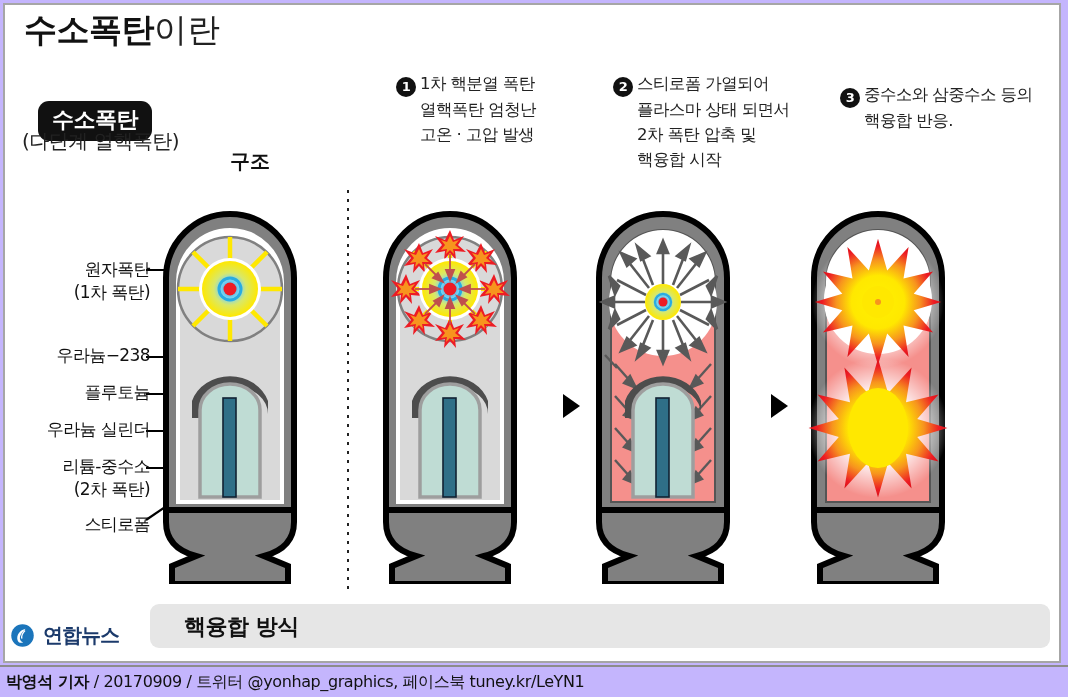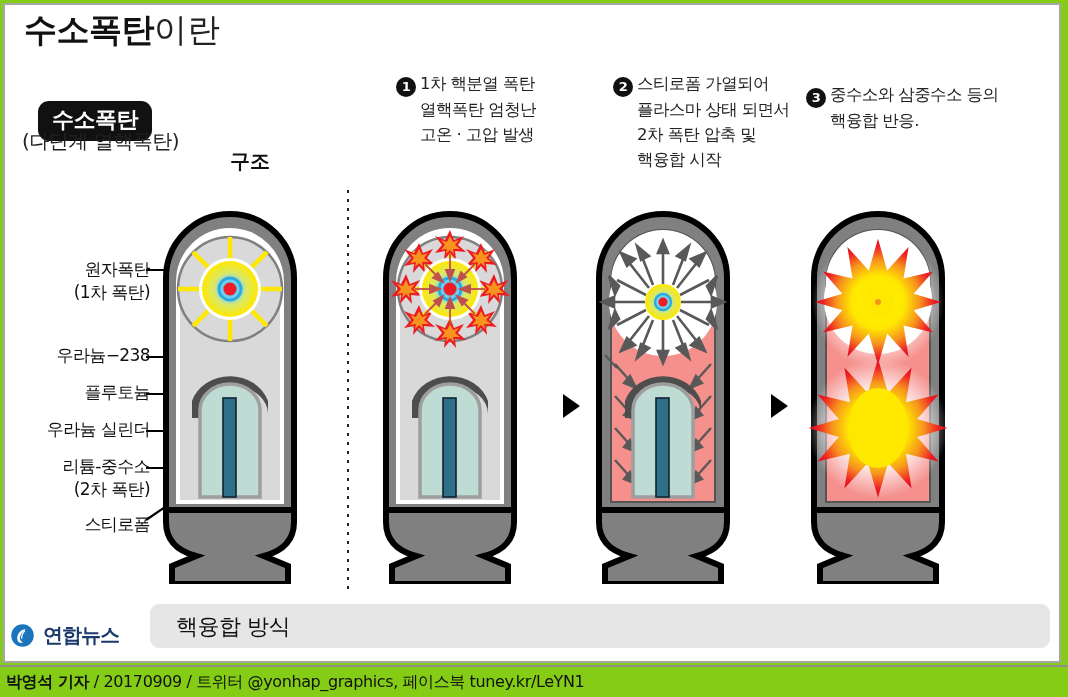--- a/index.html
+++ b/index.html
@@ -3,21 +3,21 @@
 <meta charset="utf-8">
 <style>
   html,body{margin:0;padding:0;background:#fff;}
   body{
     font-family:"DejaVu Sans","Liberation Sans",sans-serif;
     -webkit-font-smoothing:antialiased;
   }
   #page{
     position:relative;
     width:1068px;height:697px;
-    background:#84cc16;
+    background:#c4b5fd;
     overflow:hidden;
   }
   .frame{
     position:absolute;left:3px;top:3px;
     width:1058px;height:660px;
     border:2px solid #a6a6a6;
     box-sizing:border-box;
     background:#fff;
   }
 
@@ -53,21 +53,21 @@
   .step .num{
     display:inline-block;width:20px;height:20px;
     border-radius:50%;background:#111;color:#fff;
     font-size:13px;font-weight:bold;line-height:20px;
     text-align:center;vertical-align:-2px;margin-right:4px;
   }
   .step .ln{display:block;}
   .step .ln.ind{margin-left:24px;}
   #step1{left:396px;top:71px;}
   #step2{left:613px;top:71px;}
-  #step3{left:806px;top:82px;}
+  #step3{left:840px;top:82px;}
 
   
   .vdots{
     position:absolute;left:347px;top:190px;
     width:2px;height:400px;
     background-image:linear-gradient(to bottom,#222 0 3px,transparent 3px 9px);
     background-size:2px 9px;
   }
   .tri{
     position:absolute;width:0;height:0;
@@ -101,22 +101,22 @@
 
   .leaders{position:absolute;left:0;top:180px;width:250px;height:400px;pointer-events:none;}
 
   
   .banner{
     position:absolute;left:150px;top:604px;
     width:900px;height:44px;
     background:#e6e6e6;border-radius:9px;
   }
   .banner-text{
-    position:absolute;left:176px;top:612px;
-    font-size:22px;font-weight:normal;color:#111;letter-spacing:-0.5px;
+    position:absolute;left:184px;top:612px;
+    font-size:22px;font-weight:bold;color:#111;letter-spacing:-0.5px;
   }
 
   
   .logo{position:absolute;left:10px;top:622px;display:flex;align-items:center;gap:8px;}
   .logo-mark{width:25px;height:25px;}
   .logo-text{
     font-size:20px;font-weight:bold;color:#1b3a6b;letter-spacing:-1px;
   }
 
   

